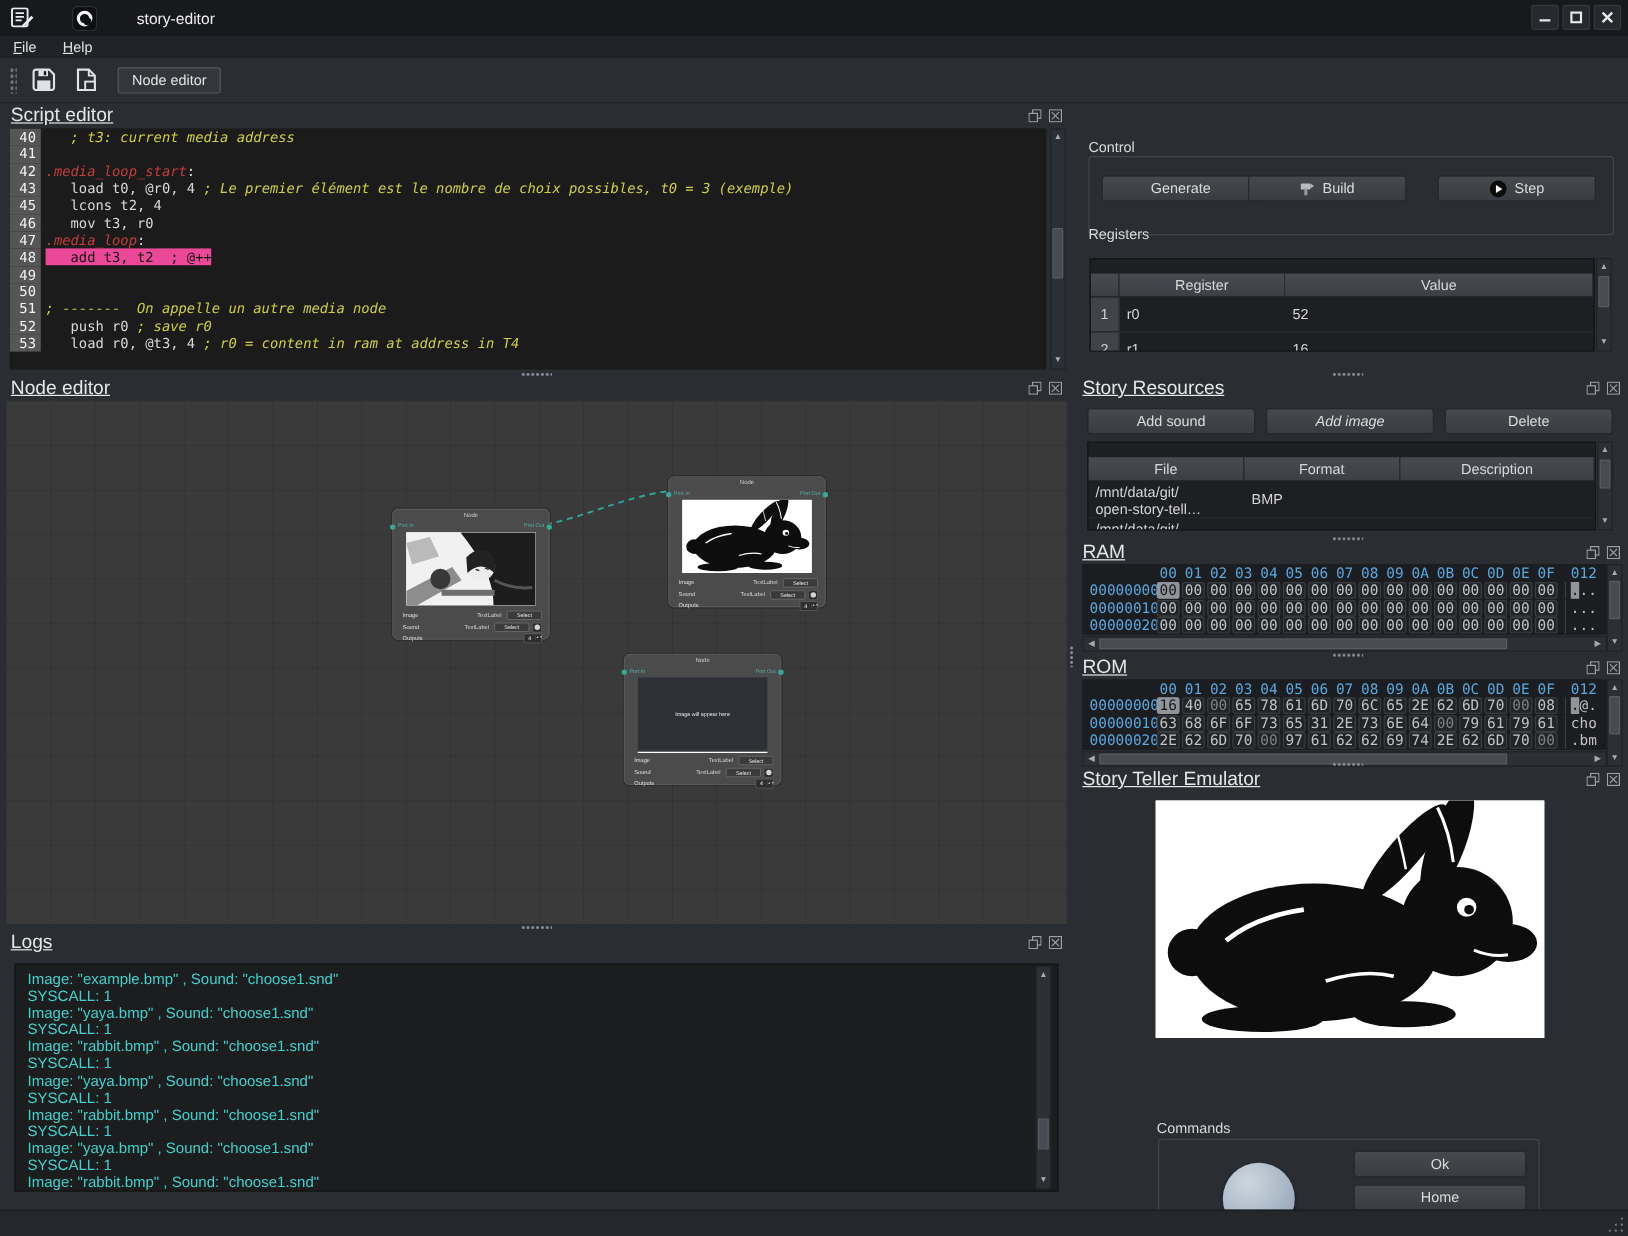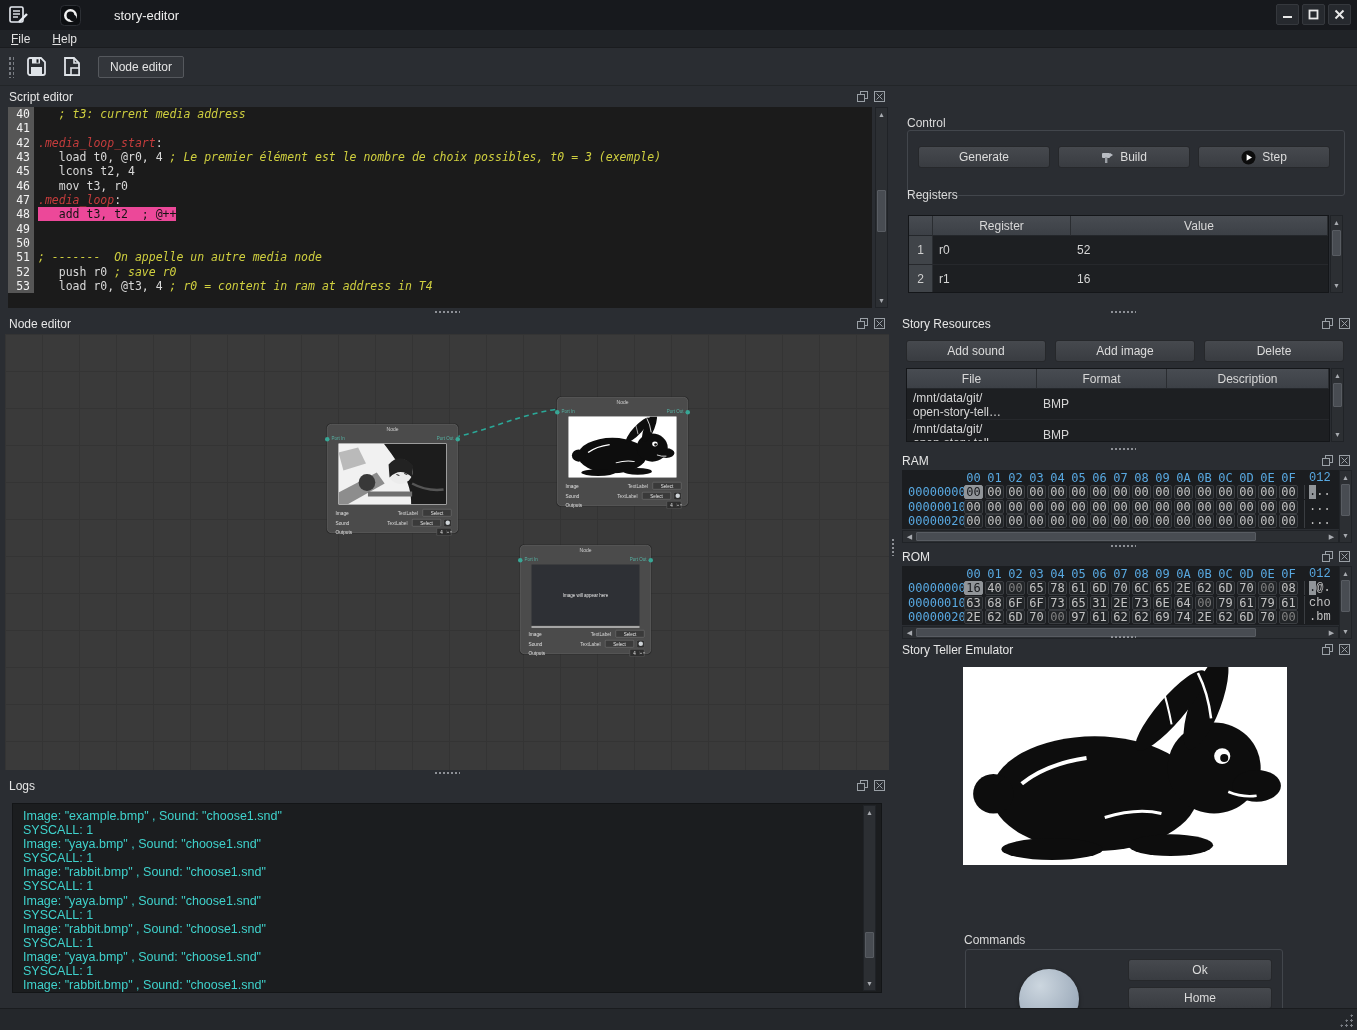--- a/index.html
+++ b/index.html
@@ -18,21 +18,21 @@
   .menu-item{padding:0 11px;color:#e2e2e2;}
   .toolbar{position:absolute;left:0;top:48px;width:100%;height:38px;background:#2a2d32;border-bottom:1px solid #222528;display:flex;align-items:center;}
   .tool-handle{width:6px;height:22px;margin-left:8px;background-image:radial-gradient(#787c82 1px,transparent 1.4px);background-size:4px 5px;}
   .tool-btn{width:28px;height:28px;margin-left:8px;display:flex;align-items:center;justify-content:center;border-radius:3px;}
   .toggle-btn{margin-left:12px;height:22px;padding:0 11px;background:#33363b;border:1px solid #55585d;border-radius:2px;color:#e4e4e4;font-size:12px;font-family:"Liberation Sans",sans-serif;}
 
   
   .main{position:absolute;left:0;top:86px;width:1357px;height:922px;}
   .dock{position:absolute;}
   .dock-titlebar{height:18px;display:flex;align-items:center;position:relative;}
-  .dock-title{font-size:12px;color:#e6e6e6;margin-left:5px;}
+  .dock-title{font-size:16px;color:#e6e6e6;margin-left:5px;text-decoration:underline;}
   .dock-icons{position:absolute;right:4px;top:2px;display:flex;gap:4px;}
   .dock-icon{width:13px;height:13px;display:flex;align-items:center;justify-content:center;}
 
   .dots-h{position:absolute;width:26px;height:4px;background-image:radial-gradient(#8d9096 1px,transparent 1.3px);background-size:4px 4px;background-repeat:repeat-x;}
   .dots-v{position:absolute;width:5px;height:18px;background-image:radial-gradient(#8d9096 1px,transparent 1.3px);background-size:4px 4px;background-repeat:repeat-y;}
 
   
   .editor{position:absolute;left:4px;right:18px;top:19px;bottom:2px;background:#1b1b1b;overflow:hidden;}
   .code-line{display:flex;height:14.35px;font-family:"DejaVu Sans Mono",monospace;font-size:11.5px;line-height:14.35px;white-space:pre;}
   .gutter{width:26px;background:#565656;color:#f2f2f2;text-align:right;padding-right:4px;flex:none;}
@@ -74,36 +74,36 @@
   .logbox{position:absolute;left:8px;right:8px;top:26px;height:190px;background:#1b1d1f;border:1px solid #131517;overflow:hidden;}
   .log-line{font-size:12.5px;line-height:14.1px;color:#3fd2cc;padding-left:10px;white-space:pre;}
   .logbox .pad{height:5px;}
 
   
   .sec-label{position:absolute;font-size:12px;color:#dadada;}
   .groupbox{position:absolute;border:1px solid #42464c;border-radius:3px;}
   .btn{position:absolute;height:22px;background:linear-gradient(#46494e,#393c41);border:1px solid #26282b;border-radius:3px;color:#dcdcdc;font-size:12px;display:flex;align-items:center;justify-content:center;gap:6px;}
 
   .tbl{position:absolute;background:#1d1f22;border:1px solid #141619;overflow:hidden;}
-  .tbl-head{display:flex;height:20px;}
+  .tbl-head{display:flex;height:20px;margin-top:12px;}
   .tbl-hcell{background:linear-gradient(#484c52,#3c4046);border-right:1px solid #2a2d31;border-bottom:1px solid #24272b;color:#d8d8d8;font-size:12px;display:flex;align-items:center;justify-content:center;flex:none;}
   .tbl-row{display:flex;border-bottom:1px solid #26282c;}
   .tbl-rowhdr{background:#404449;border-right:1px solid #2a2d31;color:#cfcfcf;font-size:12px;display:flex;align-items:center;justify-content:center;flex:none;}
   .tbl-cell{color:#d6d6d6;font-size:12px;display:flex;align-items:center;padding-left:6px;flex:none;overflow:hidden;}
   .cell-multiline{line-height:14px;white-space:pre-line;padding-top:2px;align-items:flex-start;}
 
   
   .hexview{position:absolute;background:#1b1d20;font-family:"DejaVu Sans Mono",monospace;font-size:12px;overflow:hidden;}
   .hex-row{display:flex;align-items:center;height:14px;margin-top:0.5px;}
   .hex-addr{width:62px;color:#58a8e0;text-align:left;padding-left:6px;flex:none;}
   .hex-byte{width:19px;margin-right:2px;text-align:center;color:#c2c2c2;background:#222528;border:1px solid #3a3d41;border-radius:2px;line-height:12px;flex:none;}
   .hex-head .hex-byte{background:transparent;border-color:transparent;color:#58a8e0;}
   .hex-byte.dim{color:#828282;}
   .hex-byte.sel{background:#919599;border-color:#919599;color:#17191c;}
-  .hex-ascii{margin-left:4px;padding-left:4px;border-left:1px solid #3a3d41;color:#c2c2c2;width:32px;flex:none;white-space:pre;font-family:Liberation Mono, monospace;}
+  .hex-ascii{margin-left:4px;padding-left:4px;border-left:1px solid #3a3d41;color:#c2c2c2;width:32px;flex:none;white-space:pre;}
   .hex-head .hex-ascii{color:#58a8e0;border-left-color:transparent;}
   .hex-ascii .sel{background:#919599;color:#17191c;}
 
   
   .emu-img{position:absolute;background:#ffffff;}
   .knob{position:absolute;width:60px;height:60px;border-radius:50%;background:radial-gradient(circle at 35% 28%,#ccd6df,#a2b0bf 65%,#8b99a8);box-shadow:0 2px 4px rgba(0,0,0,.4);}
   .knob-ind{position:absolute;left:16px;top:46px;width:22px;height:22px;border-radius:50%;background:#a8b5c2;border:2px solid #8d9aa8;}
 
   .statusbar{position:absolute;left:0;bottom:0;width:100%;height:22px;background:#24272b;border-top:1px solid #1a1c1f;}
   .grip{position:absolute;right:4px;bottom:3px;width:14px;height:14px;background-image:radial-gradient(#7b7f85 1px,transparent 1.3px);background-size:5px 5px;clip-path:polygon(100% 0,100% 100%,0 100%);}
@@ -421,21 +421,21 @@
         <div class="sb-arrow" style="top:1px;">▲</div>
         <div class="sb-thumb" style="left:1px;right:1px;bottom:32px;height:26px;"></div>
         <div class="sb-arrow" style="bottom:1px;">▼</div>
       </div>
     </div>
 
     <div class="dock" style="left:897px;top:2px;width:458px;height:222px;">
       <div class="sec-label" style="left:10px;top:28px;">Control</div>
       <div class="groupbox" style="left:10px;top:42px;width:438px;height:66px;"></div>
       <div class="btn" style="left:21px;top:58px;width:132px;">Generate</div>
-      <div class="btn" style="left:161px;top:58px;width:132px;">
+      <div class="btn" style="left:143px;top:58px;width:132px;">
         <svg width="13" height="12" viewBox="0 0 13 12">
             <rect x="1" y="2" width="8" height="5" rx="1" fill="#b8bcc2"></rect>
             <rect x="4" y="6" width="2.4" height="6" fill="#9a9ea4"></rect>
             <path d="M9 2 L12 4 L9 6 Z" fill="#b8bcc2"></path>
           </svg>
         <span>Build</span>
       </div>
       <div class="btn" style="left:301px;top:58px;width:132px;">
         <svg width="15" height="15" viewBox="0 0 15 15">
             <circle cx="7.5" cy="7.5" r="7" fill="#0c0c0c"></circle>
@@ -482,21 +482,21 @@
           <span class="dock-icon">
               <svg width="11" height="11" viewBox="0 0 11 11">
                 <rect x="0.5" y="0.5" width="10" height="10" fill="none" stroke="#9aa0a6"></rect>
                 <line x1="2.5" y1="2.5" x2="8.5" y2="8.5" stroke="#9aa0a6"></line>
                 <line x1="8.5" y1="2.5" x2="2.5" y2="8.5" stroke="#9aa0a6"></line>
               </svg>
             </span>
         </span>
       </div>
       <div class="btn" style="left:9px;top:25px;width:140px;">Add sound</div>
-      <div class="btn" style="left:158px;top:25px;width:140px;">Add image</div>
+      <div class="btn" style="left:158px;top:25px;width:140px;font-style:italic;">Add image</div>
       <div class="btn" style="left:307px;top:25px;width:140px;">Delete</div>
       <div class="tbl" style="left:9px;top:53px;width:424px;height:74px;" id="res-table">
           <div class="tbl-head">
             <div class="tbl-hcell" style="width: 130px;">File</div>
             <div class="tbl-hcell" style="width: 130px;">Format</div>
             <div class="tbl-hcell" style="width: 162px;">Description</div>
           </div>
           <div class="tbl-row" style="height: 31px;">
             <div class="tbl-cell cell-multiline" style="width: 130px;">/mnt/data/git/
 open-story-tell…</div>

